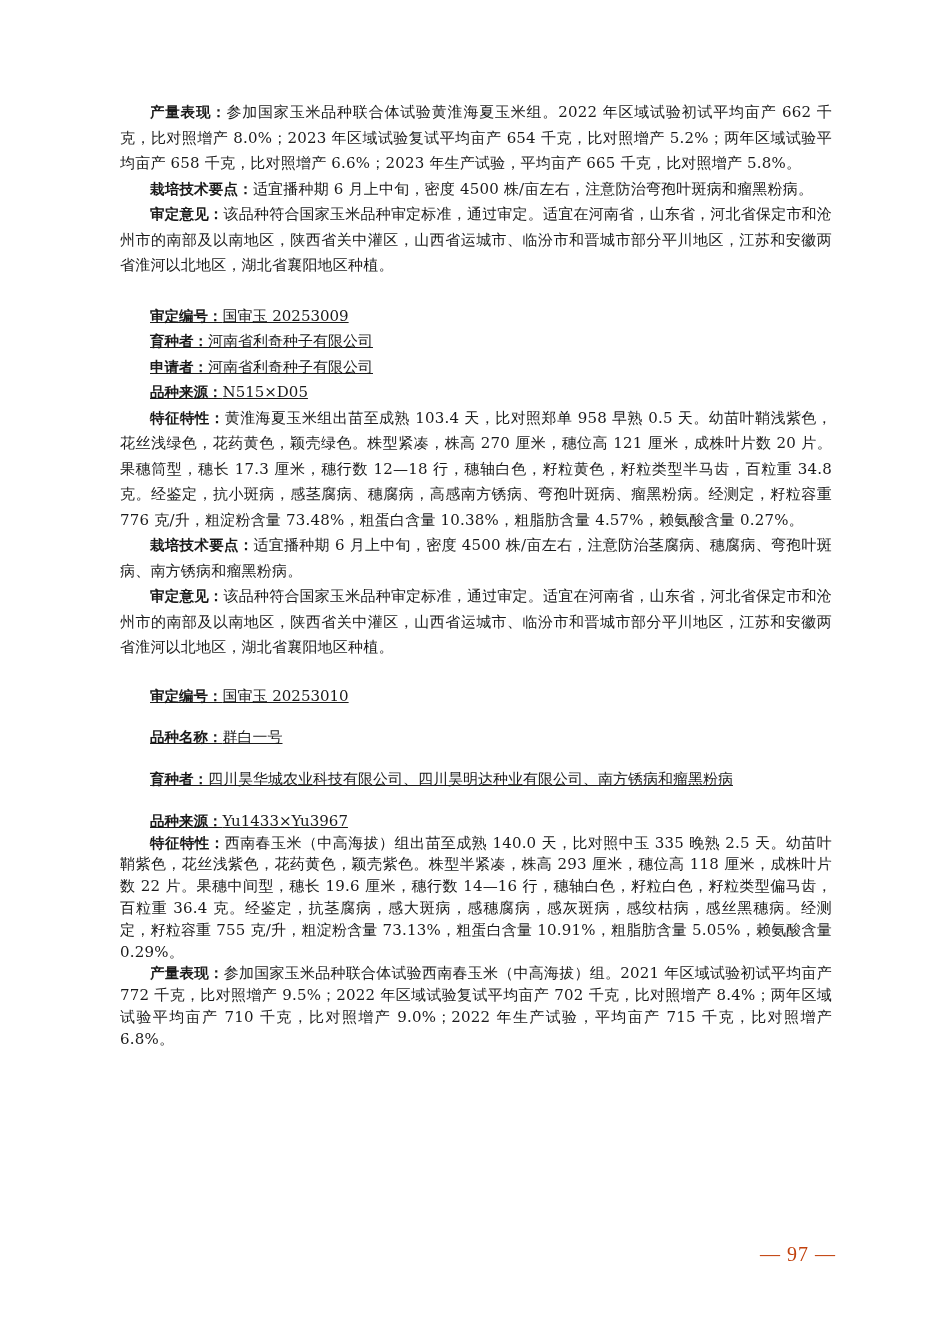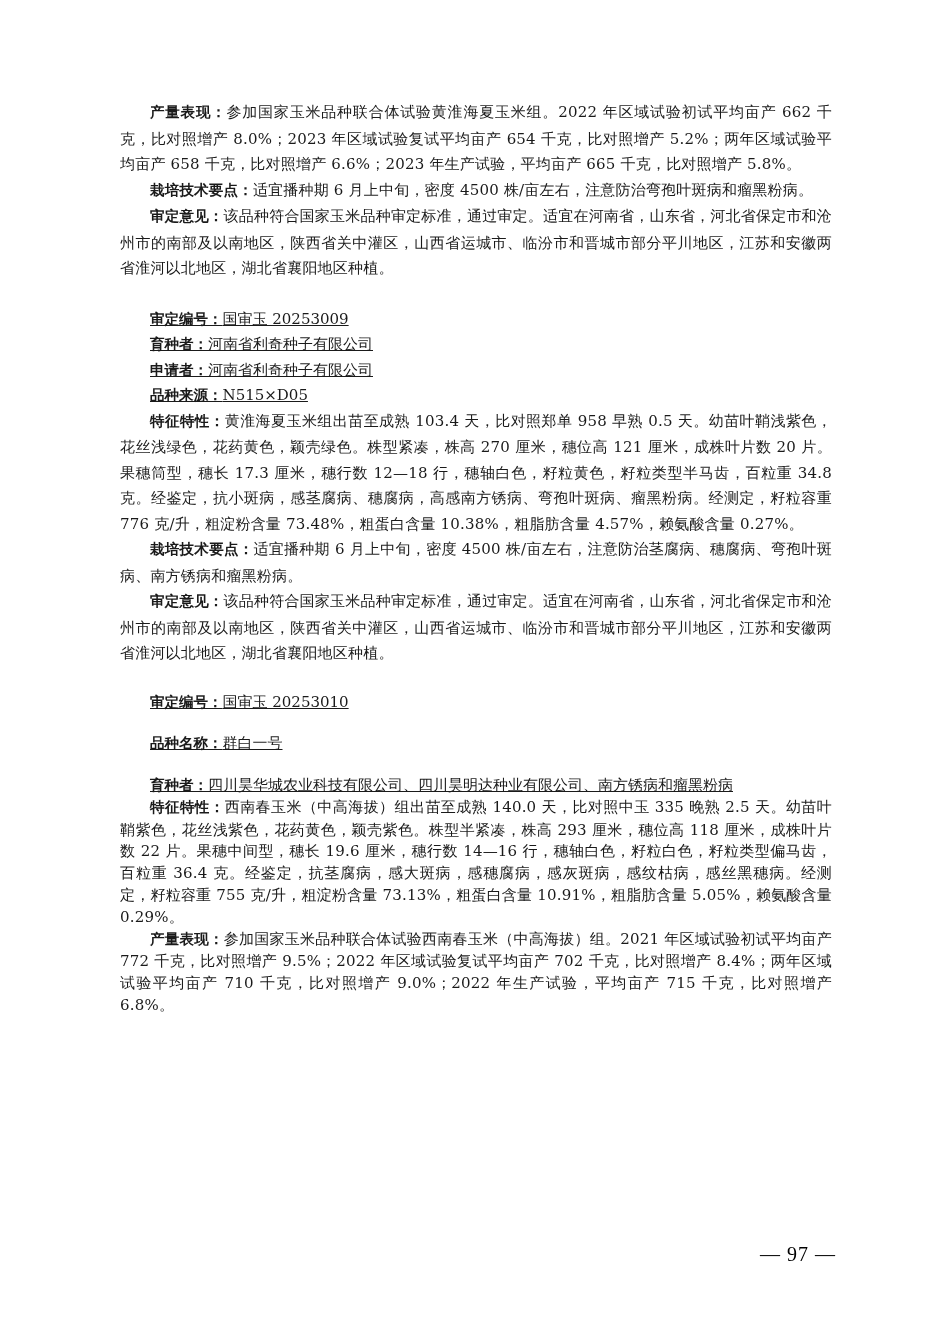--- a/index.html
+++ b/index.html
@@ -6,33 +6,33 @@
   body {
     width: 946px; height: 1340px; position: relative; overflow: hidden;
     font-family: "DejaVu Serif", "Liberation Serif", serif;
     color: #1a1a1a;
   }
   .page { position: absolute; left: 120px; top: 100px; width: 712px; }
   .para {
     font-size: 15px; line-height: 25.5px; margin: 0;
     text-align: justify; text-indent: 30px; letter-spacing: 0.2px;
   }
-  .para .lbl { font-weight: bold; font-family: Liberation Mono, monospace; font-size: 14.5px; }
+  .para .lbl { font-weight: bold; font-family: Liberation Serif, serif; font-size: 14.5px; }
   .field {
     font-size: 15px; line-height: 25.5px; margin: 0; padding-left: 30px; text-decoration: underline;
   }
   .field .lbl { font-weight: bold; font-family: "DejaVu Sans", "Liberation Sans", sans-serif; font-size: 14.5px; }
   .entry { margin: 0; }
   .entry + .entry { margin-top: 25px; }
   .entry.tight .para, .entry.tight .field { line-height: 21.8px; }
   .entry.tight .field { line-height: 21.8px; margin-top: 20px; }
   .page-number {
     position: absolute; left: 760px; top: 1243px;
     font-size: 20px; font-family: "Liberation Serif", "DejaVu Serif", serif;
-    color: #000000; letter-spacing: 1px;
+    color: #c2410c; letter-spacing: 1px;
   }
 </style>
 </head>
 <body>
 
 <div class="page">
 
   <div class="entry">
     <p class="para"><span class="lbl">产量表现：</span><span>参加国家玉米品种联合体试验黄淮海夏玉米组。2022 年区域试验初试平均亩产 662 千克，比对照增产 8.0%；2023 年区域试验复试平均亩产 654 千克，比对照增产 5.2%；两年区域试验平均亩产 658 千克，比对照增产 6.6%；2023 年生产试验，平均亩产 665 千克，比对照增产 5.8%。</span></p>
     <p class="para"><span class="lbl">栽培技术要点：</span><span>适宜播种期 6 月上中旬，密度 4500 株/亩左右，注意防治弯孢叶斑病和瘤黑粉病。</span></p>
@@ -46,19 +46,20 @@
     <p class="field"><span class="lbl">品种来源：</span><span>N515×D05</span></p>
     <p class="para"><span class="lbl">特征特性：</span><span>黄淮海夏玉米组出苗至成熟 103.4 天，比对照郑单 958 早熟 0.5 天。幼苗叶鞘浅紫色，花丝浅绿色，花药黄色，颖壳绿色。株型紧凑，株高 270 厘米，穗位高 121 厘米，成株叶片数 20 片。果穗筒型，穗长 17.3 厘米，穗行数 12—18 行，穗轴白色，籽粒黄色，籽粒类型半马齿，百粒重 34.8 克。经鉴定，抗小斑病，感茎腐病、穗腐病，高感南方锈病、弯孢叶斑病、瘤黑粉病。经测定，籽粒容重 776 克/升，粗淀粉含量 73.48%，粗蛋白含量 10.38%，粗脂肪含量 4.57%，赖氨酸含量 0.27%。</span></p>
     <p class="para"><span class="lbl">栽培技术要点：</span><span>适宜播种期 6 月上中旬，密度 4500 株/亩左右，注意防治茎腐病、穗腐病、弯孢叶斑病、南方锈病和瘤黑粉病。</span></p>
     <p class="para"><span class="lbl">审定意见：</span><span>该品种符合国家玉米品种审定标准，通过审定。适宜在河南省，山东省，河北省保定市和沧州市的南部及以南地区，陕西省关中灌区，山西省运城市、临汾市和晋城市部分平川地区，江苏和安徽两省淮河以北地区，湖北省襄阳地区种植。</span></p>
   </div>
 
   <div class="entry tight" style="margin-top:25px;">
     <p class="field"><span class="lbl">审定编号：</span><span>国审玉 20253010</span></p>
     <p class="field"><span class="lbl">品种名称：</span><span>群白一号</span></p>
     <p class="field"><span class="lbl">育种者：</span><span>四川昊华城农业科技有限公司、四川昊明达种业有限公司、南方锈病和瘤黑粉病</span></p>
+    <p class="field"><span class="lbl">品种来源：</span><span>Yu1433×Yu3967</span></p>
     <p class="para"><span class="lbl">特征特性：</span><span>西南春玉米（中高海拔）组出苗至成熟 140.0 天，比对照中玉 335 晚熟 2.5 天。幼苗叶鞘紫色，花丝浅紫色，花药黄色，颖壳紫色。株型半紧凑，株高 293 厘米，穗位高 118 厘米，成株叶片数 22 片。果穗中间型，穗长 19.6 厘米，穗行数 14—16 行，穗轴白色，籽粒白色，籽粒类型偏马齿，百粒重 36.4 克。经鉴定，抗茎腐病，感大斑病，感穗腐病，感灰斑病，感纹枯病，感丝黑穗病。经测定，籽粒容重 755 克/升，粗淀粉含量 73.13%，粗蛋白含量 10.91%，粗脂肪含量 5.05%，赖氨酸含量 0.29%。</span></p>
     <p class="para"><span class="lbl">产量表现：</span><span>参加国家玉米品种联合体试验西南春玉米（中高海拔）组。2021 年区域试验初试平均亩产 772 千克，比对照增产 9.5%；2022 年区域试验复试平均亩产 702 千克，比对照增产 8.4%；两年区域试验平均亩产 710 千克，比对照增产 9.0%；2022 年生产试验，平均亩产 715 千克，比对照增产 6.8%。</span></p>
   </div>
 
 </div>
 
 <div class="page-number">— 97 —</div>
 
 </body></html>

